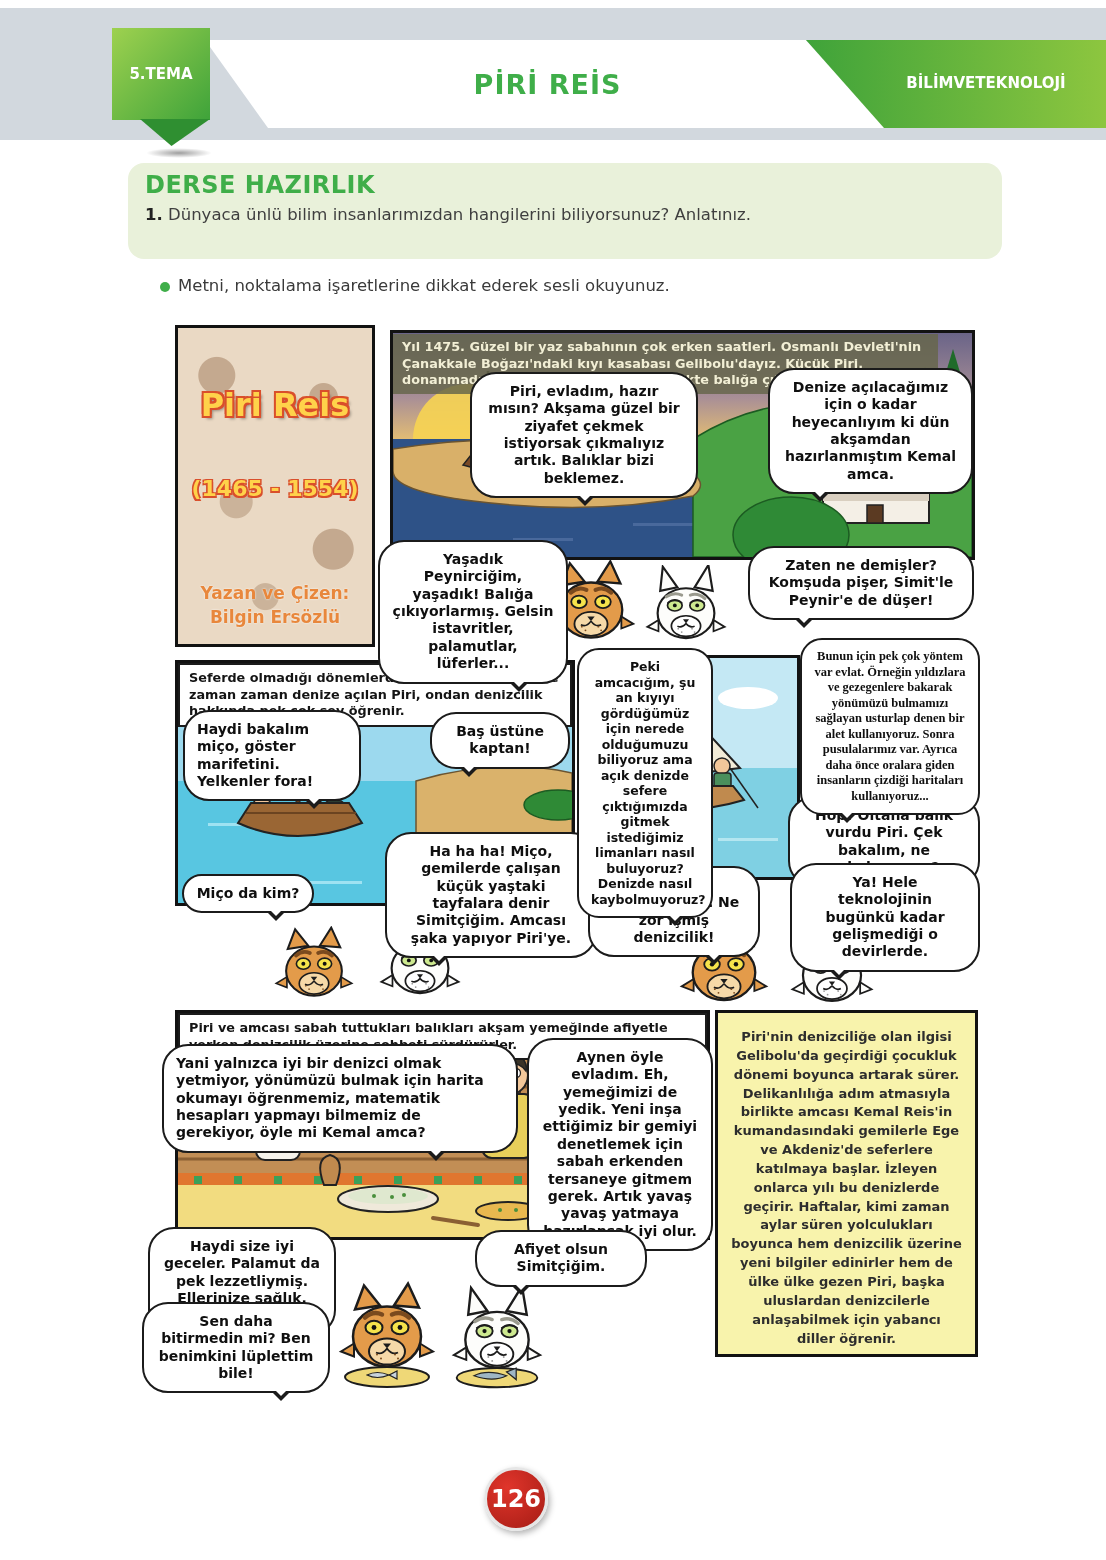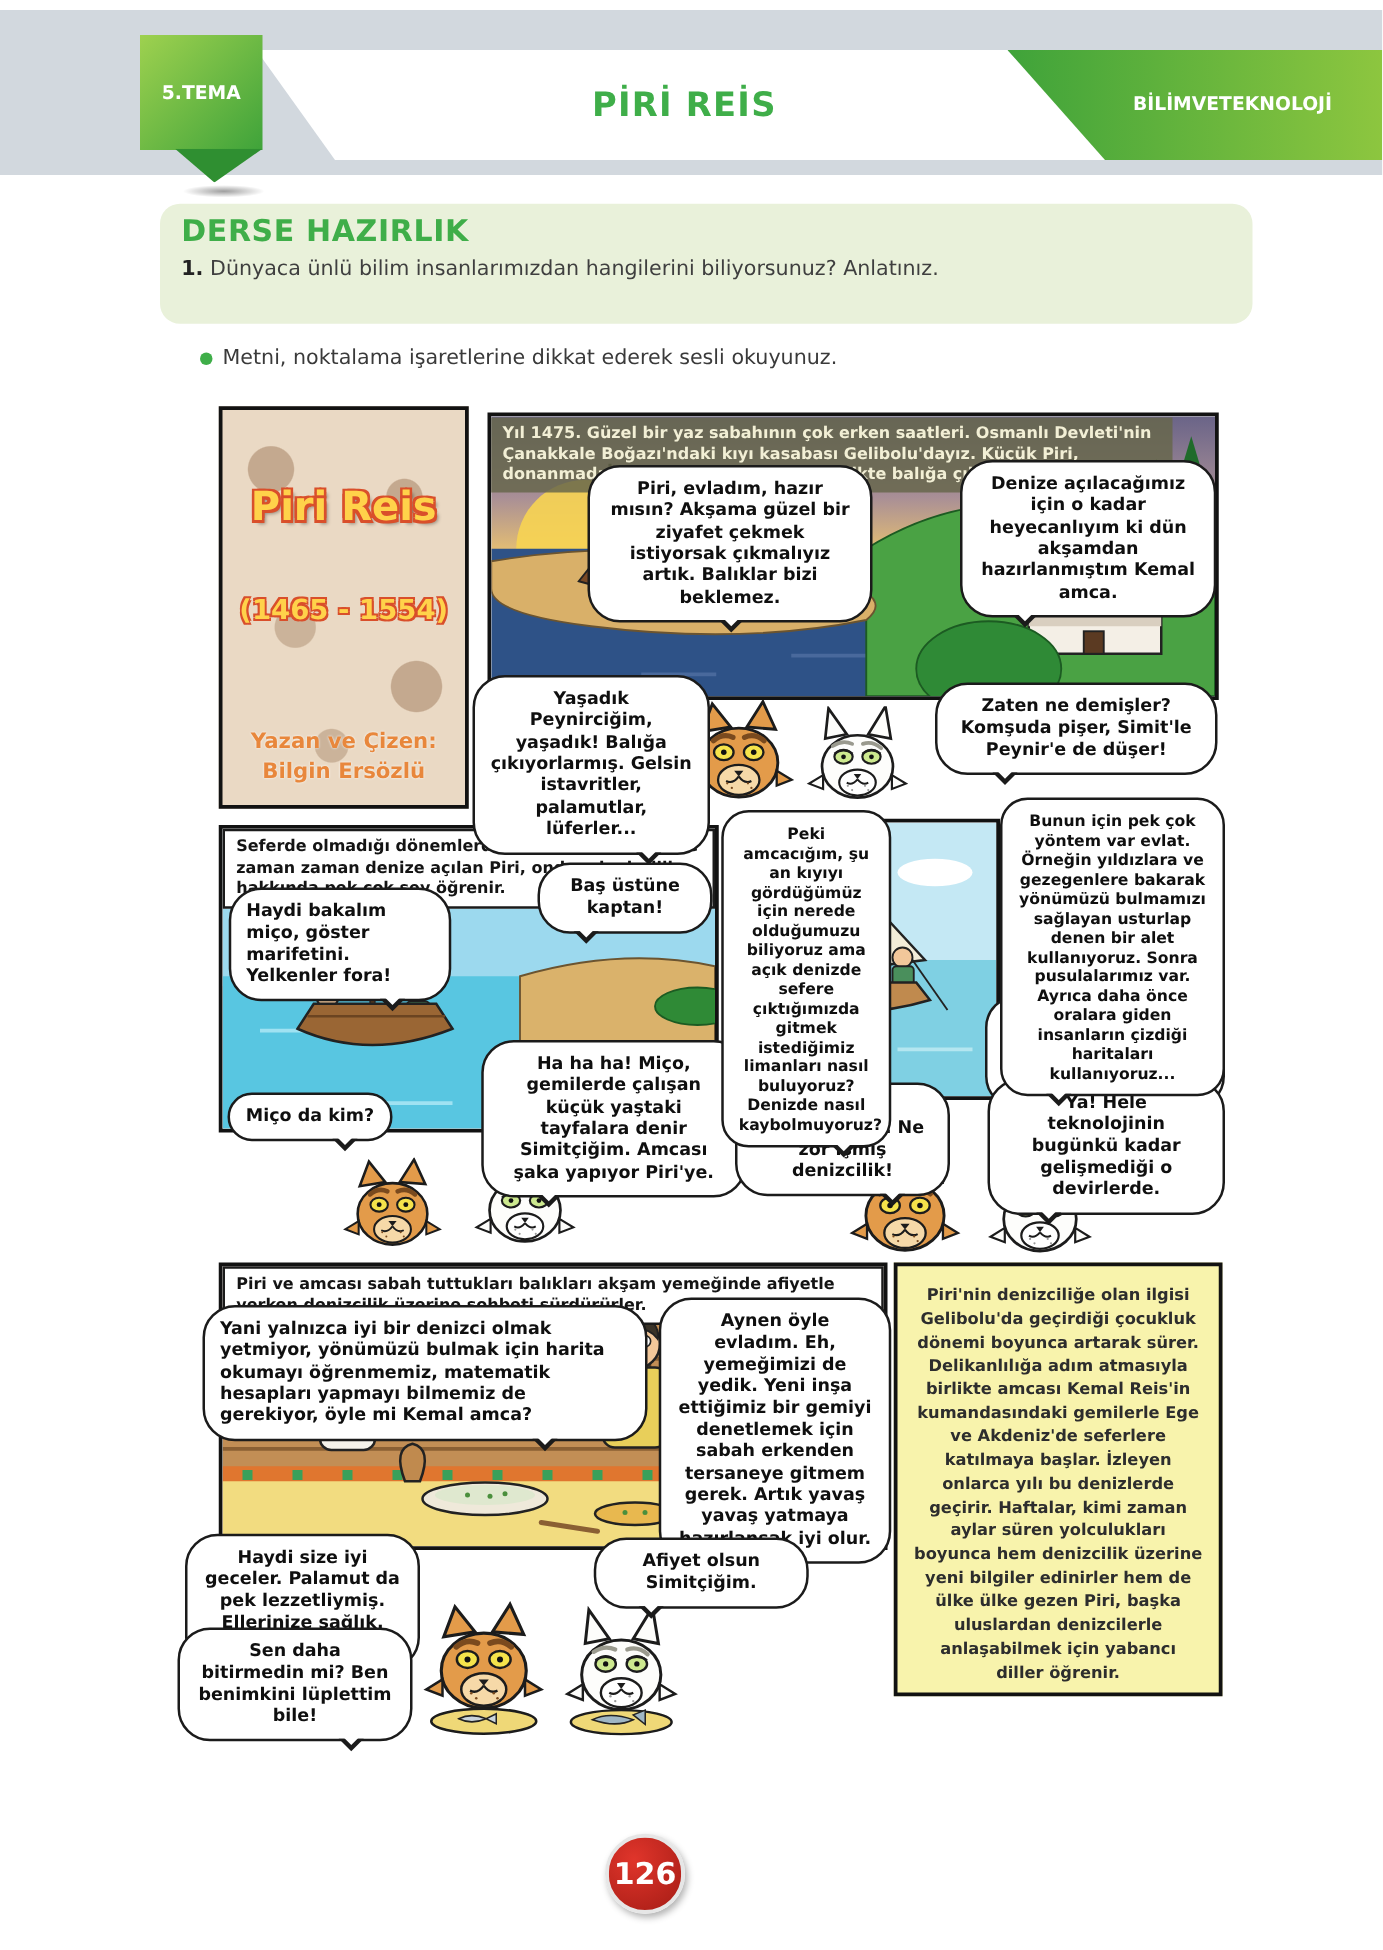--- a/index.html
+++ b/index.html
@@ -248,21 +248,21 @@
           <rect x="87" y="40" width="19" height="18" rx="4" fill="#4a8f5c" stroke="#222" stroke-width="1.5"></rect>
           <path d="M0,62 Q58,88 124,62 L111,42 L13,42 Z" fill="#9a6634" stroke="#222" stroke-width="2"></path>
           <line x1="8" y1="52" x2="118" y2="52" stroke="#6b4421" stroke-width="2"></line>
         </g>
         <path d="M20,40 q5,-6 10,0 q5,-6 10,0" stroke="#333" fill="none" stroke-width="1.5"></path>
         <path d="M330,48 q5,-6 10,0 q5,-6 10,0" stroke="#333" fill="none" stroke-width="1.5"></path>
       </svg>
     </div>
     <div class="caption" style="left:13px;top:345px;width:394px;">Seferde olmadığı dönemlerde amcası Kemal Reis'le zaman zaman denize açılan Piri, ondan denizcilik hakkında pek çok şey öğrenir.</div>
     <div class="bubble t-br" style="left:18px;top:392px;width:178px;text-align:left;">Haydi bakalım miço, göster marifetini. Yelkenler fora!</div>
-    <div class="bubble t-bl" style="left:265px;top:372px;width:140px;">Baş üstüne kaptan!</div>
+    <div class="bubble t-bl" style="left:265px;top:394px;width:140px;">Baş üstüne kaptan!</div>
 
     <div class="panel" style="left:430px;top:337px;width:205px;height:225px;">
       <svg width="199" height="219" viewBox="0 0 199 219">
         <rect width="199" height="116" fill="#c4e8f4"></rect>
         <ellipse cx="50" cy="26" rx="28" ry="10" fill="#fff"></ellipse>
           <ellipse cx="150" cy="40" rx="30" ry="11" fill="#fff"></ellipse>
         <rect y="110" width="199" height="109" fill="#7fd0e3"></rect>
         <rect x="20" y="150" width="54" height="3" fill="#b4e6f0"></rect>
           <rect x="120" y="180" width="60" height="3" fill="#b4e6f0"></rect>
         <g transform="translate(38,116)">
@@ -271,21 +271,21 @@
           <circle cx="22" cy="-4" r="8" fill="#f2c79a" stroke="#222" stroke-width="1.5"></circle>
           <rect x="14" y="3" width="16" height="13" rx="3" fill="#e8e06a" stroke="#222" stroke-width="1.5"></rect>
           <circle cx="86" cy="-8" r="8" fill="#f2c79a" stroke="#222" stroke-width="1.5"></circle>
           <rect x="78" y="-1" width="17" height="15" rx="3" fill="#4a8f5c" stroke="#222" stroke-width="1.5"></rect>
           <line x1="94" y1="-6" x2="122" y2="34" stroke="#222" stroke-width="1.5"></line>
           <path d="M0,26 Q48,44 108,26 L97,12 L10,12 Z" fill="#c08a4e" stroke="#222" stroke-width="2"></path>
         </g>
       </svg>
     </div>
     <div class="bubble small t-br" style="left:412px;top:330px;width:136px;z-index:7;">Peki amcacığım, şu an kıyıyı gördüğümüz için nerede olduğumuzu biliyoruz ama açık denizde sefere çıktığımızda gitmek istediğimiz limanları nasıl buluyoruz? Denizde nasıl kaybolmuyoruz?</div>
-    <div class="bubble small t-bl" style="left:635px;top:320px;width:180px;z-index:7;">Bunun için pek çok yöntem var evlat. Örneğin yıldızlara ve gezegenlere bakarak yönümüzü bulmamızı sağlayan usturlap denen bir alet kullanıyoruz. Sonra pusulalarımız var. Ayrıca daha önce oralara giden insanların çizdiği haritaları kullanıyoruz...</div>
+    <div class="bubble small t-bl" style="left:635px;top:320px;width:180px;z-index:7;font-family:Liberation Serif, serif;">Bunun için pek çok yöntem var evlat. Örneğin yıldızlara ve gezegenlere bakarak yönümüzü bulmamızı sağlayan usturlap denen bir alet kullanıyoruz. Sonra pusulalarımız var. Ayrıca daha önce oralara giden insanların çizdiği haritaları kullanıyoruz...</div>
     <div class="bubble t-bl" style="left:623px;top:478px;width:192px;">Hop! Oltana balık vurdu Piri. Çek bakalım, ne yakalamışsın?</div>
 
     <div class="bubble t-br" style="left:17px;top:556px;width:132px;">Miço da kim?</div>
     <div class="bubble t-bl" style="left:220px;top:514px;width:212px;">Ha ha ha! Miço, gemilerde çalışan küçük yaştaki tayfalara denir Simitçiğim. Amcası şaka yapıyor Piri'ye.</div>
     <svg class="cat" style="left:108px;top:606px;" width="82" height="86" viewBox="0 0 100 100">
         <use href="#cat-orange"></use>
       </svg>
     <svg class="cat" style="left:212px;top:600px;" width="86" height="90" viewBox="0 0 100 100">
         <use href="#cat-white"></use>
       </svg>

